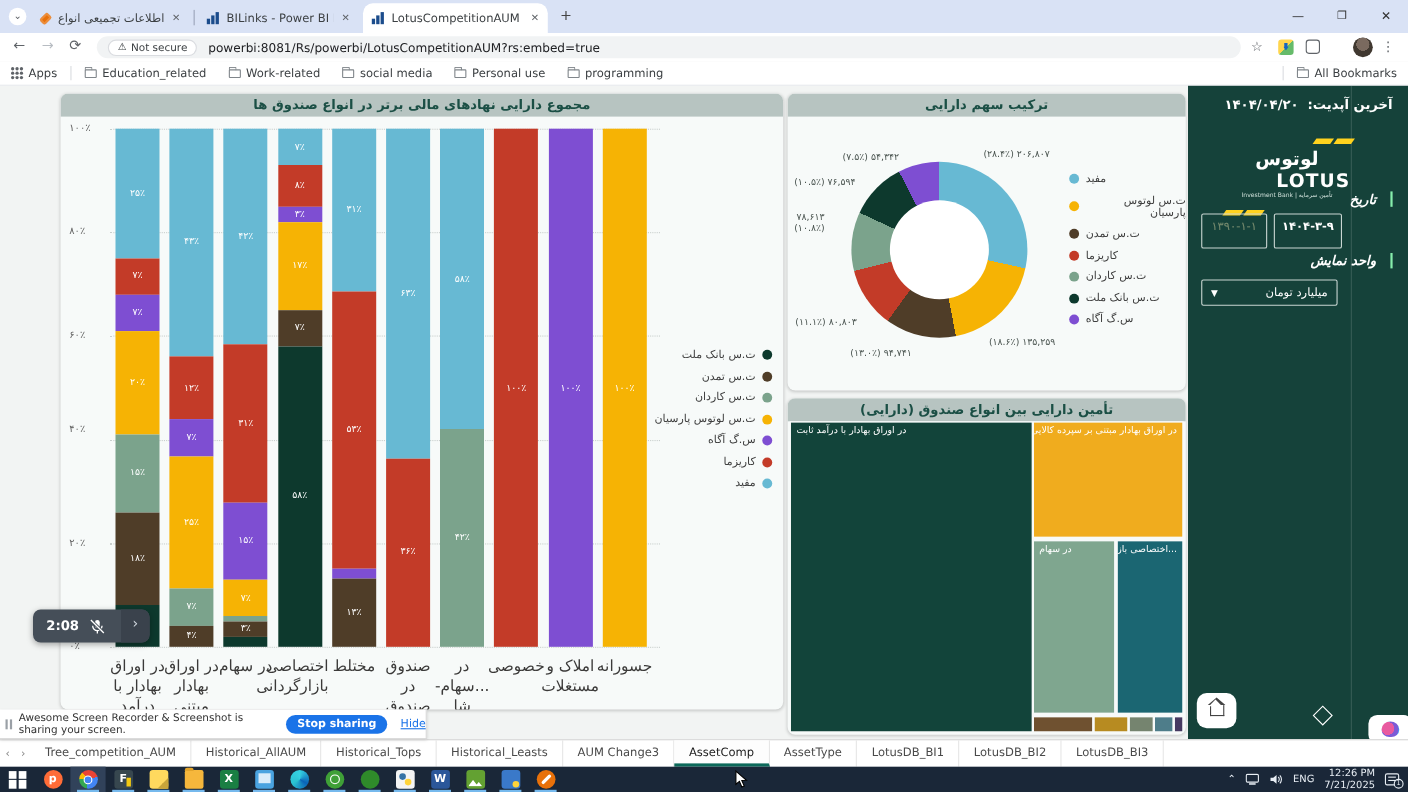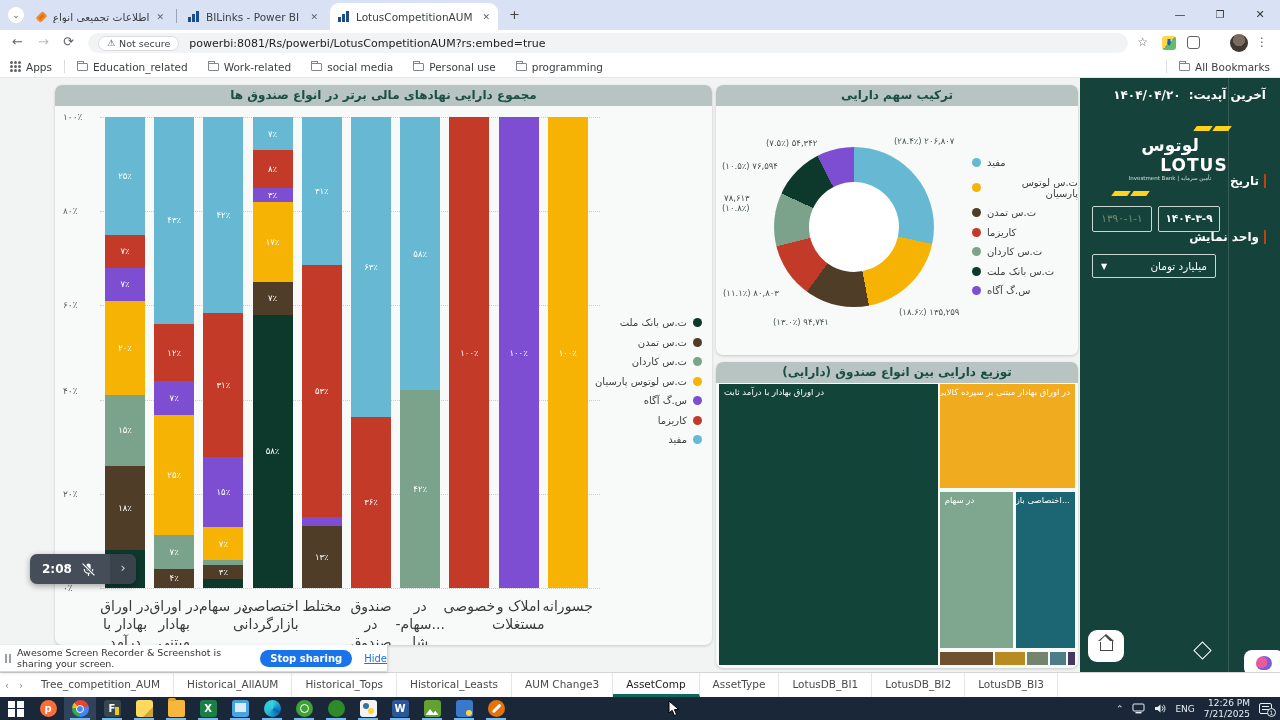--- a/index.html
+++ b/index.html
@@ -69,22 +69,22 @@
   .tile span{position:absolute;top:3px;font-size:8.5px;color:#fff;direction:rtl;white-space:nowrap;}
 
   
   #sidebar{position:absolute;left:1080px;top:0;width:200px;height:594px;background:#15423a;color:#fff;}
   #sidebar .divline{position:absolute;left:148px;top:0;width:1px;height:594px;background:rgba(255,255,255,.14);}
   .supdate{position:absolute;top:10px;right:14px;font-size:12px;font-weight:bold;direction:rtl;}
   .logo{position:absolute;top:38px;left:30px;width:120px;text-align:center;}
   .slash{display:inline-block;width:16px;height:5px;background:#ffd21e;transform:skewX(-35deg);margin-left:3px;}
   .logomain{font-size:17px;font-weight:bold;letter-spacing:1px;direction:rtl;}
   .logosub{font-size:5.5px;color:#cfe0da;direction:rtl;}
-  .slabel{position:absolute;right:14px;font-size:12px;font-weight:bold;direction:rtl;border-right:2px solid #c2410c;padding-right:5px;}
-  .datebox{position:absolute;top:128px;height:26px;border:1px solid #c9d6d2;border-radius:2px;font-size:10.5px;text-align:center;line-height:22px;direction:rtl;}
+  .slabel{position:absolute;right:14px;font-size:12px;font-weight:bold;direction:rtl;border-right:2px solid #86efac;padding-right:13px;font-style:italic;}
+  .datebox{position:absolute;top:116px;height:32px;border:1px solid #c9d6d2;border-radius:2px;font-size:10.5px;text-align:center;line-height:22px;direction:rtl;}
   .dd{position:absolute;left:12px;top:176px;width:124px;height:24px;border:1px solid #c9d6d2;border-radius:2px;font-size:10.5px;display:flex;align-items:center;justify-content:space-between;padding:0 8px;direction:rtl;}
   .homebtn{position:absolute;left:8px;top:552px;width:36px;height:32px;background:#fff;border-radius:9px;display:flex;align-items:center;justify-content:center;}
   .home-ic{width:13px;height:10px;border:1.5px solid #444;border-top:none;position:relative;}
   .home-ic:before{content:"";position:absolute;left:-3px;top:-7px;border:8px solid transparent;border-bottom:7px solid #444;border-top:none;width:0;}
   .home-ic:after{content:"";position:absolute;left:-1.5px;top:-5px;border:6.5px solid transparent;border-bottom:6px solid #fff;border-top:none;width:0;}
   .diamond-ic{position:absolute;left:116px;top:566px;width:13px;height:13px;border:1.5px solid #fff;transform:rotate(45deg);}
   .brainpill{position:absolute;left:164px;top:572px;width:40px;height:26px;background:#fff;border-radius:8px;display:flex;align-items:center;justify-content:center;}
   .brain{width:16px;height:14px;border-radius:50% 50% 45% 45%;background:radial-gradient(circle at 35% 45%,#e85aa0 0 45%,#7b5bd6 46% 75%,#4a8df0 76%);}
 
   
@@ -479,21 +479,21 @@
             <span class="lab">ت.س بانک ملت</span>
           </div>
           <div class="row">
             <span class="dot" style="background: rgb(126, 78, 210);"></span>
             <span class="lab">س.گ آگاه</span>
           </div>
         </div>
     </div>
 
     <div class="card" style="left:716px;top:284px;width:362px;height:306px;">
-      <div class="card-h">توزیع دارایی بین انواع صندوق (دارایی)</div>
+      <div class="card-h">تأمین دارایی بین انواع صندوق (دارایی)</div>
       <div id="tiles">
           <div class="tile" style="left: 0%; top: 0%; width: 61.5%; height: 100%; background: rgb(18, 68, 58); outline: rgb(247, 250, 249) solid 1px;">
             <span style="left: 5px;">در اوراق بهادار با درآمد ثابت</span>
           </div>
           <div class="tile" style="left: 62%; top: 0%; width: 38%; height: 37%; background: rgb(240, 172, 30); outline: rgb(247, 250, 249) solid 1px;">
             <span style="right: 5px;">در اوراق بهادار مبتنی بر سپرده کالایی</span>
           </div>
           <div class="tile" style="left: 62%; top: 38.5%; width: 20.5%; height: 55.5%; background: rgb(127, 166, 143); outline: rgb(247, 250, 249) solid 1px;">
             <span style="left: 5px;">در سهام</span>
           </div>

